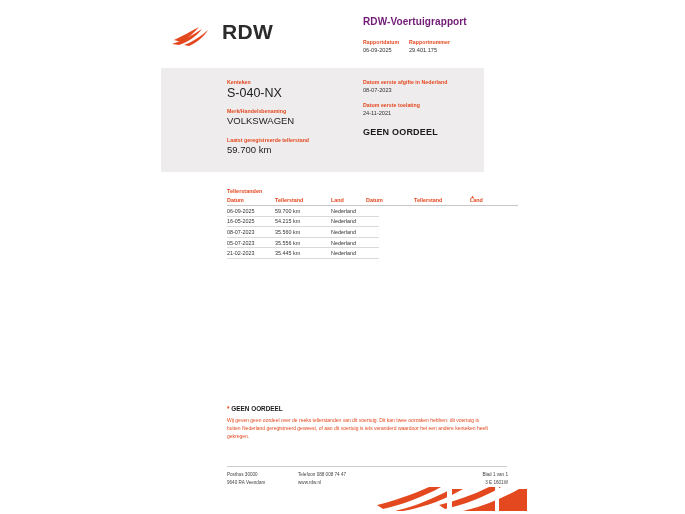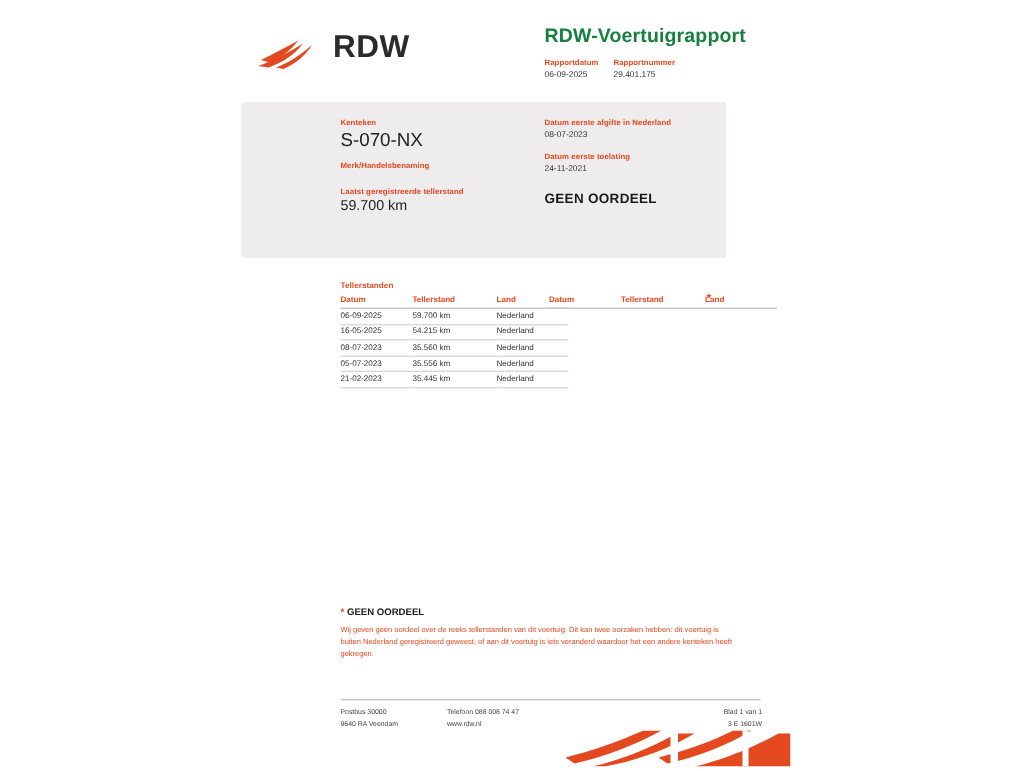--- a/index.html
+++ b/index.html
@@ -43,23 +43,23 @@
     font-size: 21px;
     font-weight: bold;
     letter-spacing: 0.3px;
     color: #2b2b2b;
   }
 
   .report-title {
     position: absolute;
     left: 363px;
     top: 16px;
-    font-size: 13px;
-    font-weight: bold;
-    color: #15803d;
+    font-size: 10px;
+    font-weight: bold;
+    color: #701a75;
     letter-spacing: 0.1px;
   }
   .meta-row {
     position: absolute;
     left: 363px;
     top: 38px;
     width: 250px;
     font-size: 5.2px;
   }
   .meta-col {
@@ -264,23 +264,24 @@
     </div>
     <div class="meta-col c2">
       <div class="meta-label">Rapportnummer</div>
       <div class="meta-value">29.401.175</div>
     </div>
   </div>
 
   <div class="panel">
     <div class="col-left">
       <div class="f-label">Kenteken</div>
-      <div class="f-big">S-070-NX</div>
+      <div class="f-big">S-040-NX</div>
       <div class="spacer-6"></div>
       <div class="f-label">Merk/Handelsbenaming</div>
+      <div class="f-mid">VOLKSWAGEN</div>
       <div class="spacer-9"></div>
       <div class="f-label">Laatst geregistreerde tellerstand</div>
       <div class="f-mid">59.700 km</div>
     </div>
     <div class="col-right">
       <div class="f-label">Datum eerste afgifte in Nederland</div>
       <div class="f-small">08-07-2023</div>
       <div class="spacer-6"></div>
       <div class="f-label">Datum eerste toelating</div>
       <div class="f-small">24-11-2021</div>

